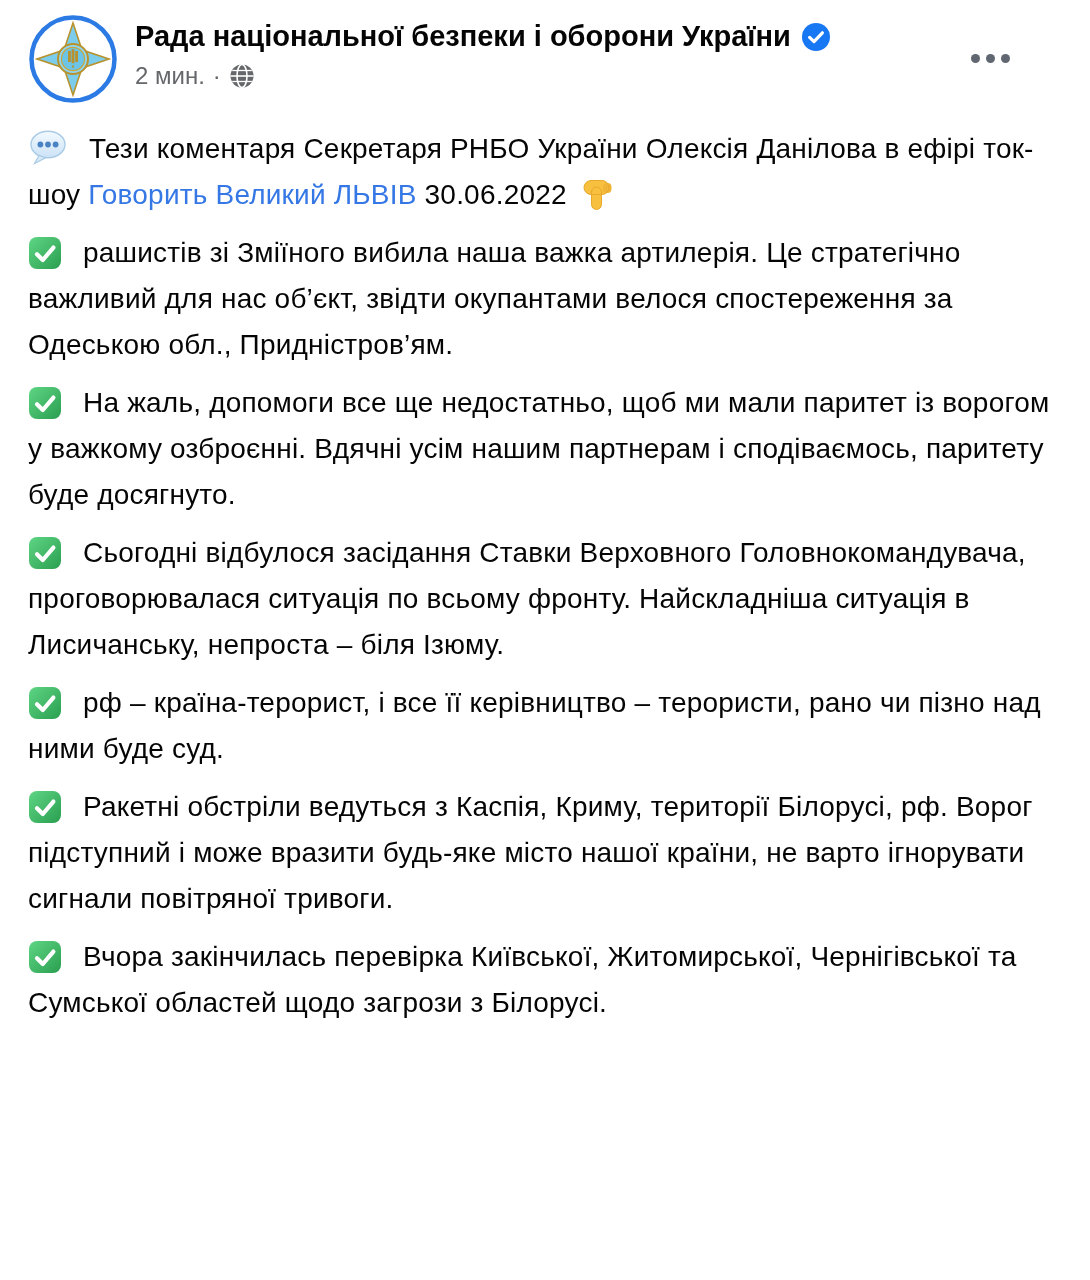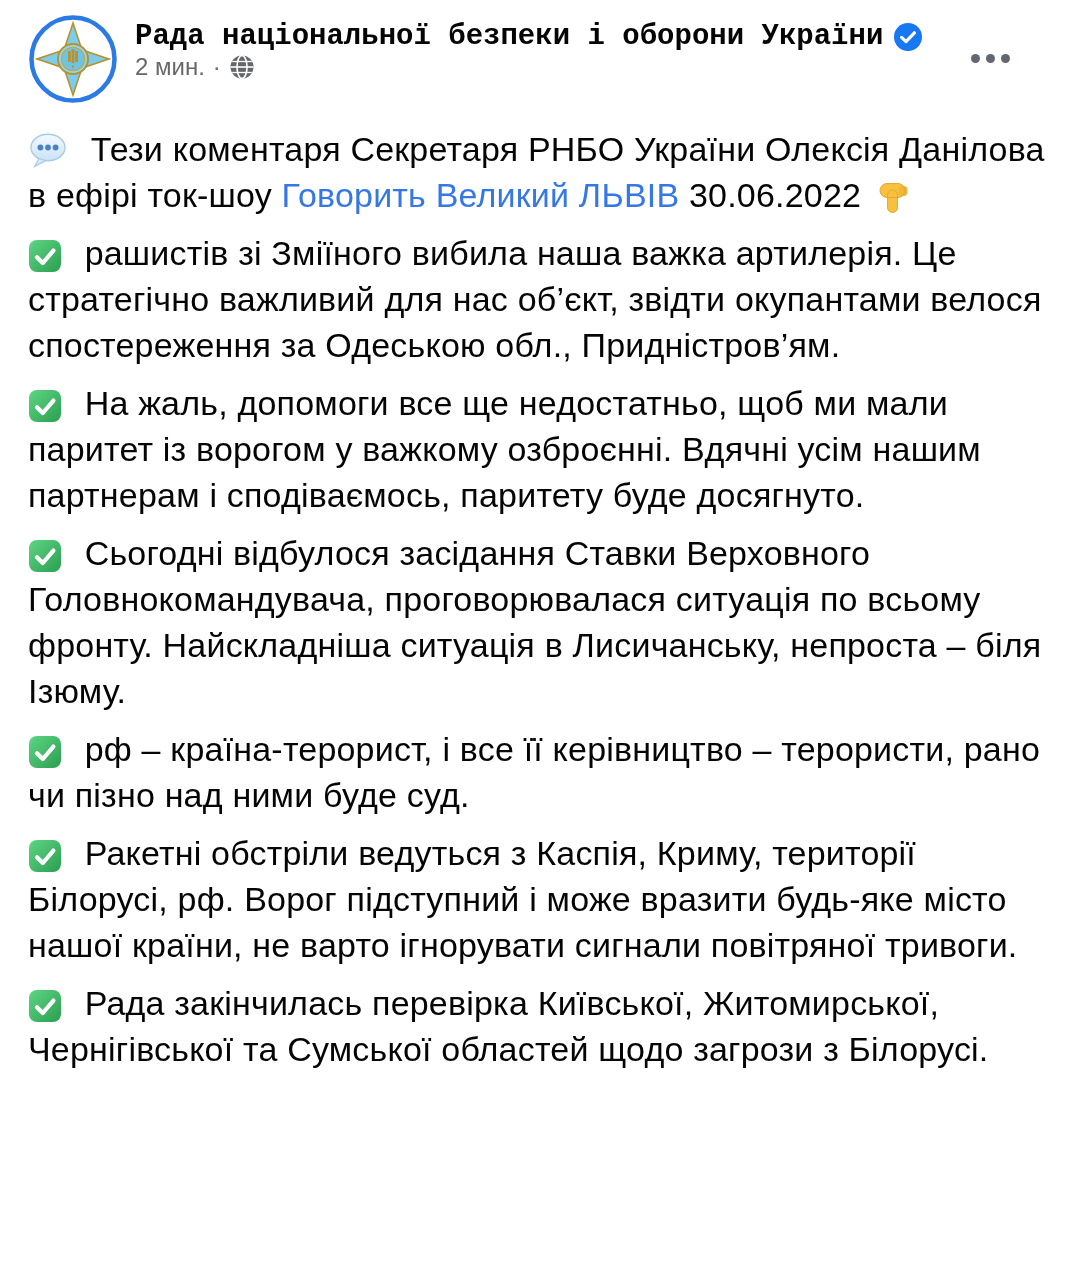--- a/index.html
+++ b/index.html
@@ -7,29 +7,29 @@
     width:1090px;height:1280px;background:#ffffff;
     font-family:"Liberation Sans","DejaVu Sans",sans-serif;
     color:#050505;overflow:hidden;
   }
   .post-card{padding:14px 38px 0 28px;position:relative;}
   
   .post-header{display:flex;align-items:flex-start;position:relative;}
   .avatar{width:90px;height:90px;border-radius:50%;flex:0 0 auto;cursor:pointer;display:block;}
   .header-info{margin-left:17px;padding-top:6px;min-width:0;}
   .name-row{display:flex;align-items:center;gap:10px;}
-  .page-name{font-size:29px;font-weight:bold;color:#050505;line-height:1.15;text-decoration:none;cursor:pointer;font-family:Liberation Mono, monospace;}
+  .page-name{font-size:29px;font-weight:bold;color:#050505;line-height:1.15;text-decoration:none;cursor:pointer;}
   .verified{width:30px;height:30px;flex:0 0 auto;}
-  .meta-row{display:flex;align-items:center;gap:8px;color:#65676B;font-size:24px;text-align:center;}
+  .meta-row{margin-top:9px;display:flex;align-items:center;gap:8px;color:#65676B;font-size:24px;text-align:center;}
   .meta-link{color:#65676B;text-decoration:none;cursor:pointer;}
   .more-btn{position:absolute;right:34px;top:32px;display:flex;gap:6px;padding:8px;border:none;background:transparent;cursor:pointer;}
   .more-btn i{width:9px;height:9px;border-radius:50%;background:#606770;display:block;}
   
   .post-content{margin-top:22px;}
-  .post-paragraph{margin:0 0 12px 0;font-size:34px;line-height:46px;letter-spacing:.2px;color:#050505;}
+  .post-paragraph{margin:0 0 12px 0;font-size:28px;line-height:46px;letter-spacing:.2px;color:#050505;}
   .emoji{display:inline-block;vertical-align:-8px;margin-right:13px;line-height:0;}
   .emoji.inline-end{margin-right:0;margin-left:4px;}
   .post-link{color:#3578E5;text-decoration:none;cursor:pointer;}
 </style>
 </head>
 <body>
 
 <div class="post-card">
 
   <div class="post-header">
@@ -171,15 +171,15 @@
   <span class="emoji"><svg width="34" height="34" viewBox="0 0 34 34">
             <defs>
               <linearGradient id="gchk" x1="0" y1="0" x2="1" y2="1">
                 <stop offset="0" stop-color="#5ED684"></stop>
                 <stop offset="1" stop-color="#2B9E50"></stop>
               </linearGradient>
             </defs>
             <rect x="1" y="1" width="32" height="32" rx="8" fill="url(#gchk)"></rect>
             <path d="M9 18.2 L14.8 24 L25.4 11.6" fill="none" stroke="#ffffff" stroke-width="4.2" stroke-linecap="round" stroke-linejoin="round"></path>
           </svg></span>
-<span>Рада закінчилась перевірка Київської, Житомирської, Чернігівської та Сумської областей щодо загрози з Білорусі.</span></p>
+<span>Вчора закінчилась перевірка Київської, Житомирської, Чернігівської та Сумської областей щодо загрози з Білорусі.</span></p>
     </div>
 </div>
 
 </body></html>

